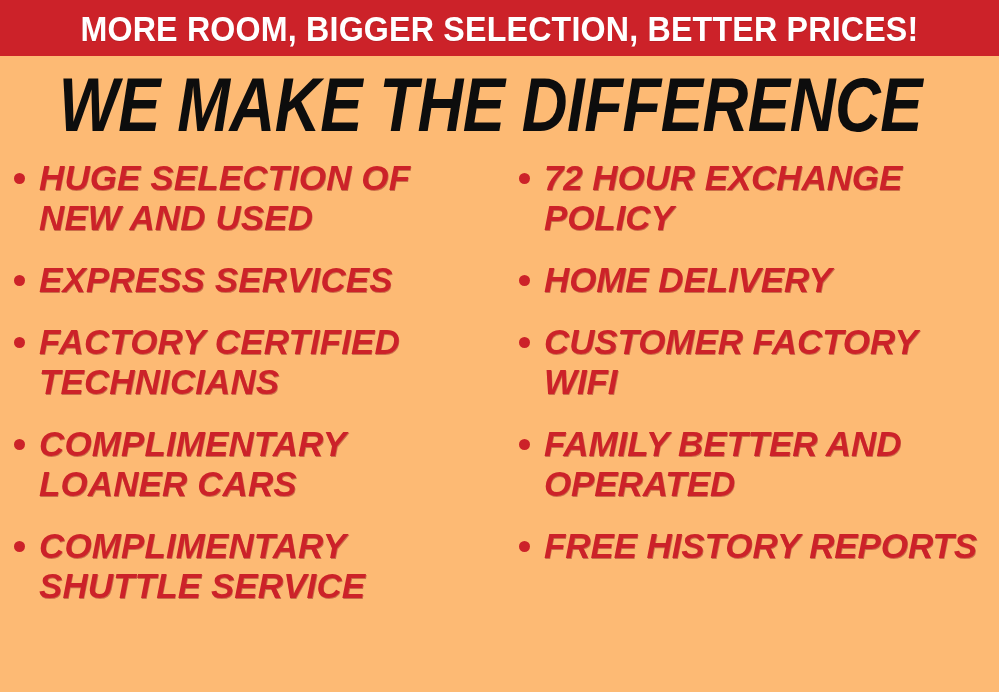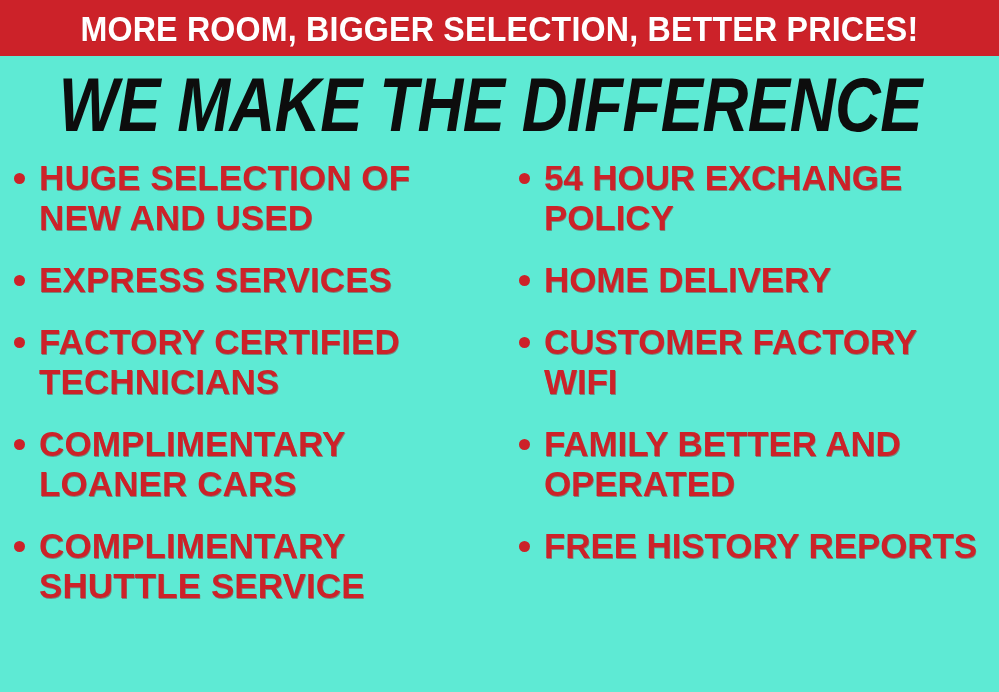--- a/index.html
+++ b/index.html
@@ -12,21 +12,21 @@
     background: #fcfbfa;
     font-family: "Liberation Sans", sans-serif;
     overflow: hidden;
     position: relative;
   }
 
   #page {
     position: relative;
     width: 999px;
     height: 692px;
-    background: #5eead4;
+    background: #fdba74;
     box-sizing: border-box;
   }
 
   
   .top-banner {
     position: absolute;
     left: 0;
     top: 0;
     width: 999px;
     height: 56px;
@@ -77,20 +77,21 @@
     left: 0;
     top: 158px;
     width: 999px;
     height: 534px;
     display: flex;
     flex-direction: row;
     align-items: flex-start;
   }
   .column {
     box-sizing: border-box;
+    font-style: italic;
   }
   .column-left {
     width: 505px;
     padding-left: 14px;
     padding-right: 4px;
   }
   .column-right {
     width: 494px;
     padding-left: 14px;
     padding-right: 0px;
@@ -166,21 +167,21 @@
         <span class="bullet-dot"></span>
         <span class="bullet-label">COMPLIMENTARY SHUTTLE SERVICE</span>
       </div>
 
     </div>
 
     <div class="column column-right">
 
       <div class="bullet-item">
         <span class="bullet-dot"></span>
-        <span class="bullet-label">54 HOUR EXCHANGE POLICY</span>
+        <span class="bullet-label">72 HOUR EXCHANGE POLICY</span>
       </div>
 
       <div class="bullet-item">
         <span class="bullet-dot"></span>
         <span class="bullet-label">HOME DELIVERY</span>
       </div>
 
       <div class="bullet-item">
         <span class="bullet-dot"></span>
         <span class="bullet-label">CUSTOMER FACTORY WIFI</span>

